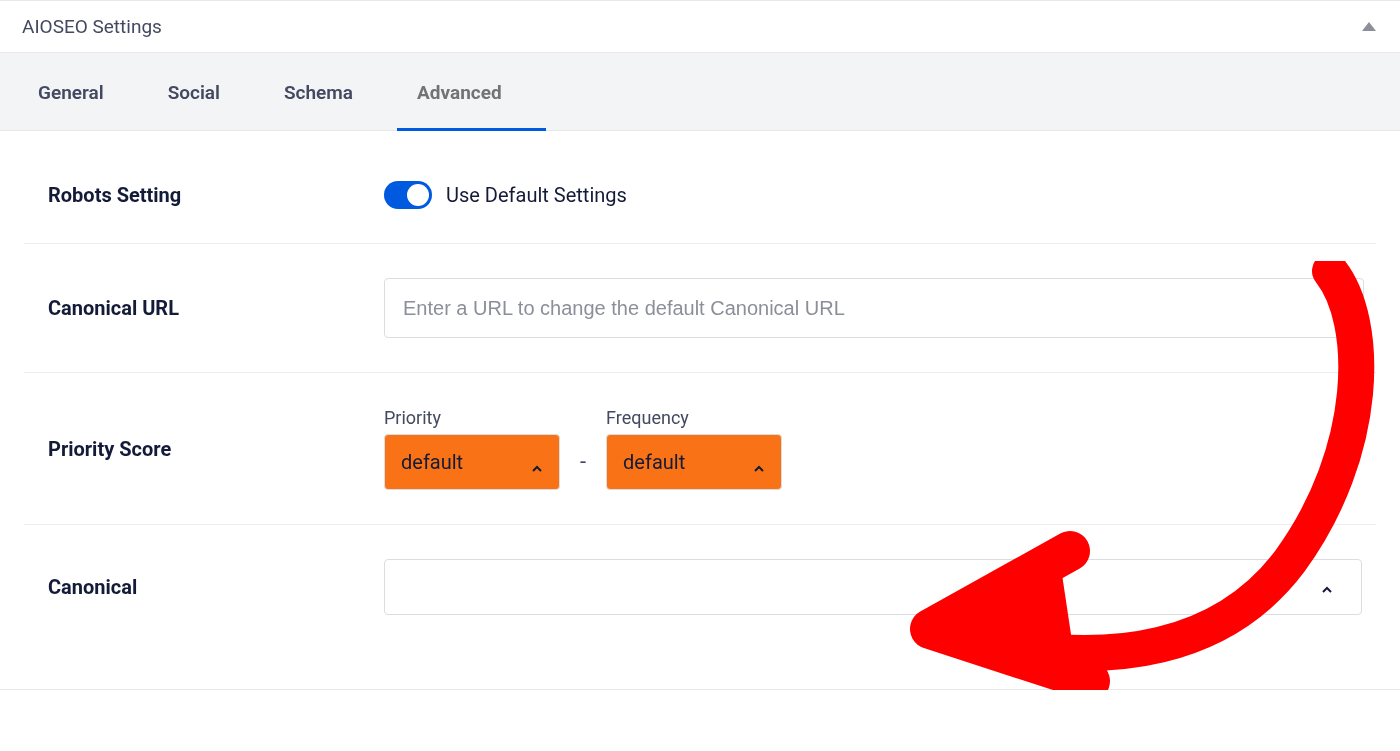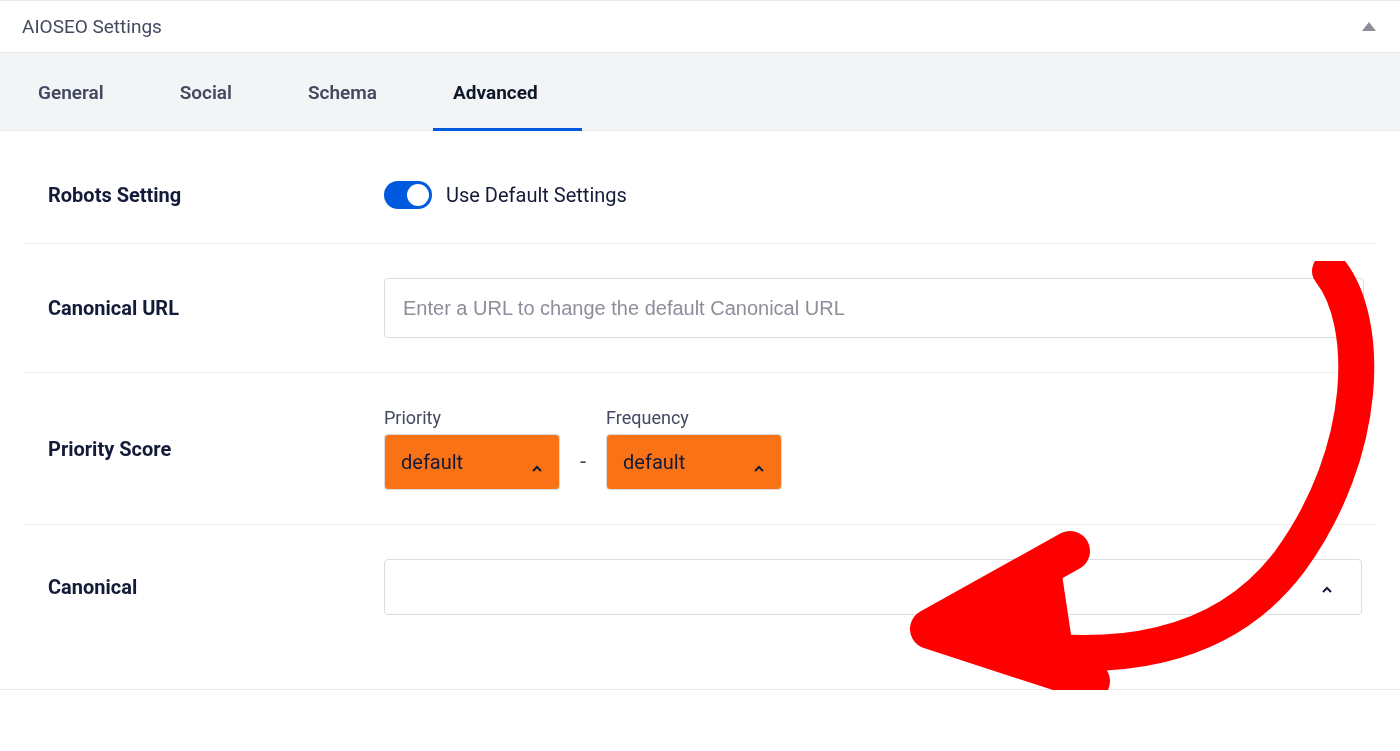--- a/index.html
+++ b/index.html
@@ -28,36 +28,36 @@
   }
   .collapse-arrow {
     width: 0; height: 0;
     border-left: 7px solid transparent;
     border-right: 7px solid transparent;
     border-bottom: 9px solid #8c8f9a;
   }
 
   .tabs {
     display: flex;
-    gap: 12px;
+    gap: 0;
     background: #f3f4f5;
     border-bottom: 1px solid #e8e8eb;
     padding: 0 18px;
   }
   .tab {
     padding: 28px 44px 26px 20px;
     font-size: 19px;
     font-weight: 600;
     color: #434960;
     cursor: pointer;
     position: relative;
   }
   .tab.active {
     font-weight: 700;
-    color: #0f172a;
+    color: #737373;
   }
   .tab.active::after {
     content: "";
     position: absolute;
     left: 0; right: 0; bottom: -1px;
     height: 3px;
     background: #005ae0;
   }
 
   .content {

